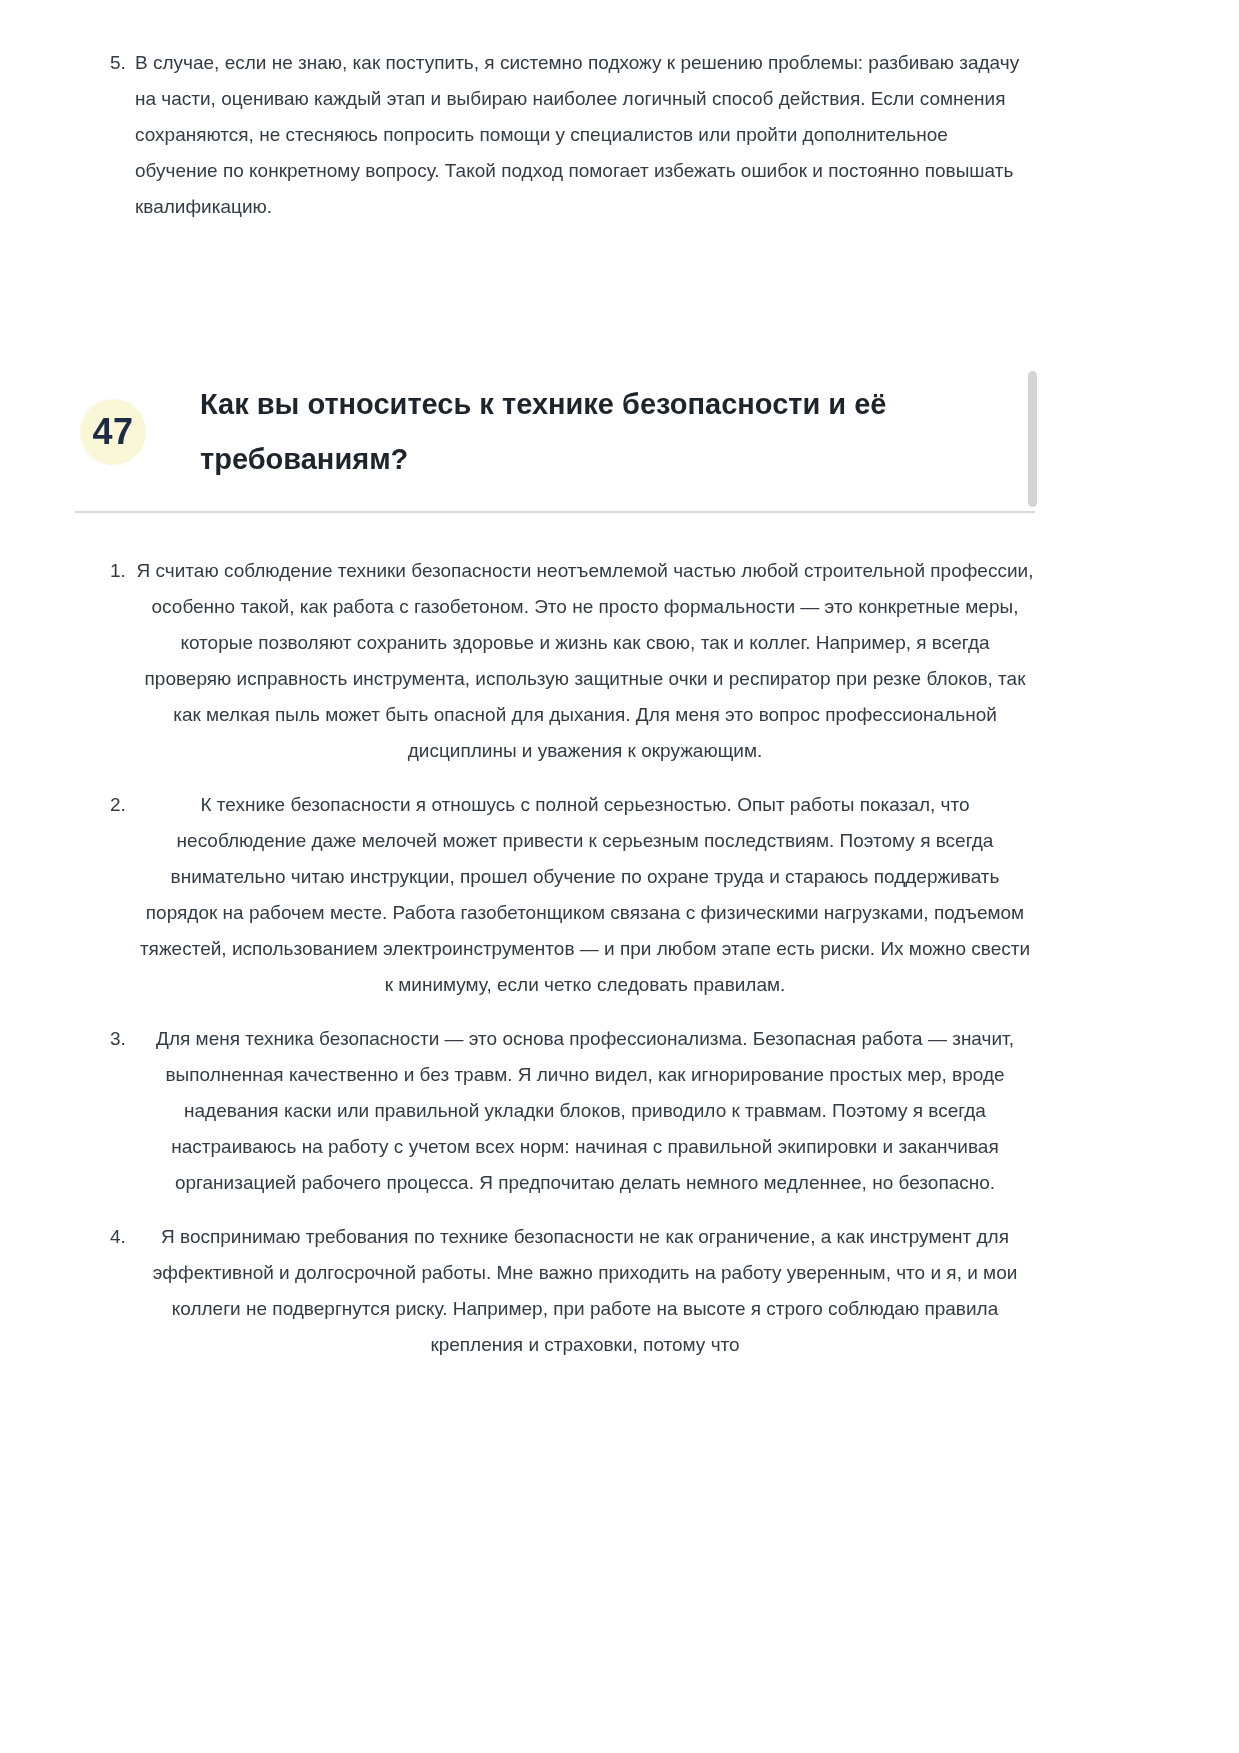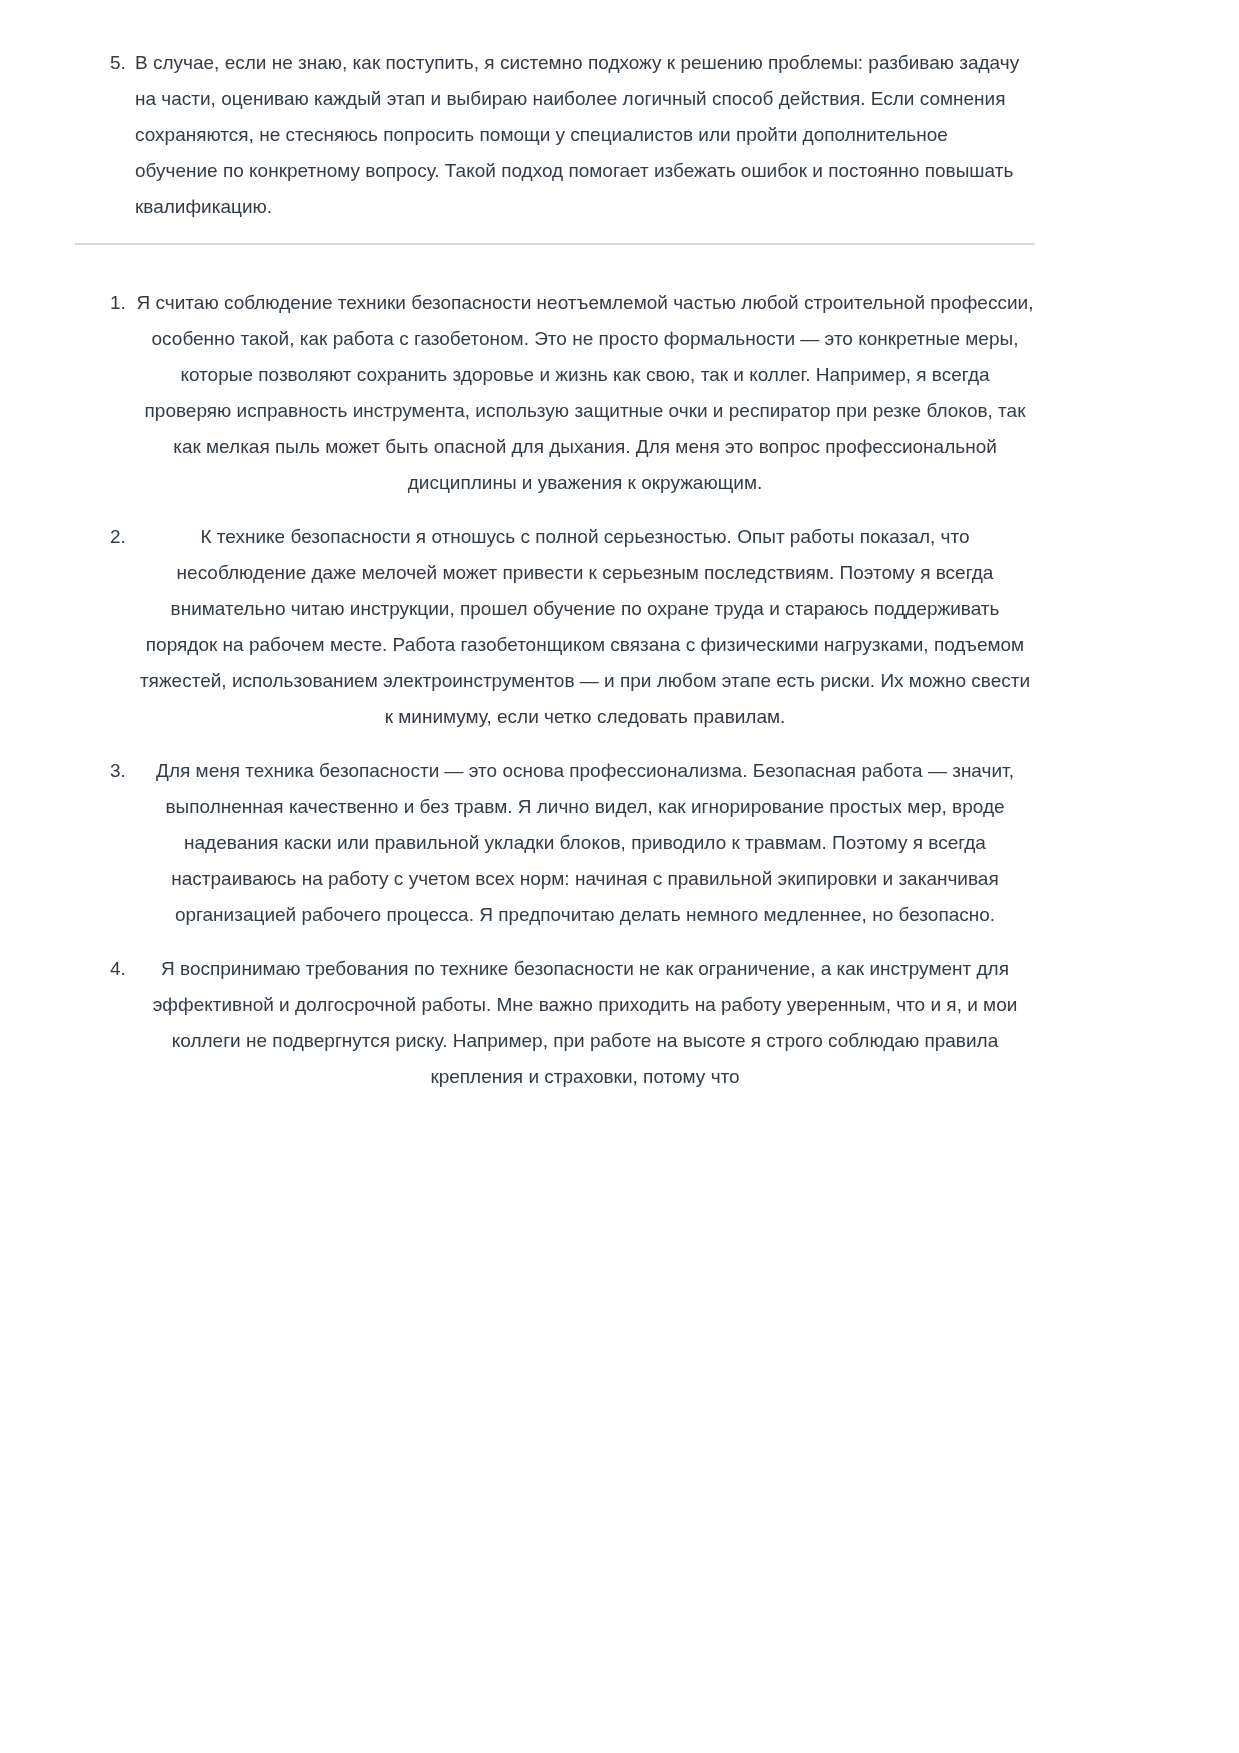--- a/index.html
+++ b/index.html
@@ -87,20 +87,27 @@
 <body>
 
 <div class="page">
 
   <ol class="body-list intro-list" start="5">
     <li class="body-item">
       <span>В случае, если не знаю, как поступить, я системно подхожу к решению проблемы: разбиваю задачу на части, оцениваю каждый этап и выбираю наиболее логичный способ действия. Если сомнения сохраняются, не стесняюсь попросить помощи у специалистов или пройти дополнительное обучение по конкретному вопросу. Такой подход помогает избежать ошибок и постоянно повышать квалификацию.</span>
     </li>
   </ol>
 
+  <section class="qheader">
+    <div class="badge">
+      <span class="badge-num">47</span>
+    </div>
+    <h2 class="qtitle">Как вы относитесь к технике безопасности и её требованиям?</h2>
+    <div class="side-thumb"></div>
+  </section>
 
   <div class="divider"></div>
 
   <ol class="body-list answers-list" start="1">
     <li class="body-item">
       <span>Я считаю соблюдение техники безопасности неотъемлемой частью любой строительной профессии, особенно такой, как работа с газобетоном. Это не просто формальности — это конкретные меры, которые позволяют сохранить здоровье и жизнь как свою, так и коллег. Например, я всегда проверяю исправность инструмента, использую защитные очки и респиратор при резке блоков, так как мелкая пыль может быть опасной для дыхания. Для меня это вопрос профессиональной дисциплины и уважения к окружающим.</span>
     </li>
     <li class="body-item">
       <span>К технике безопасности я отношусь с полной серьезностью. Опыт работы показал, что несоблюдение даже мелочей может привести к серьезным последствиям. Поэтому я всегда внимательно читаю инструкции, прошел обучение по охране труда и стараюсь поддерживать порядок на рабочем месте. Работа газобетонщиком связана с физическими нагрузками, подъемом тяжестей, использованием электроинструментов — и при любом этапе есть риски. Их можно свести к минимуму, если четко следовать правилам.</span>
     </li>

